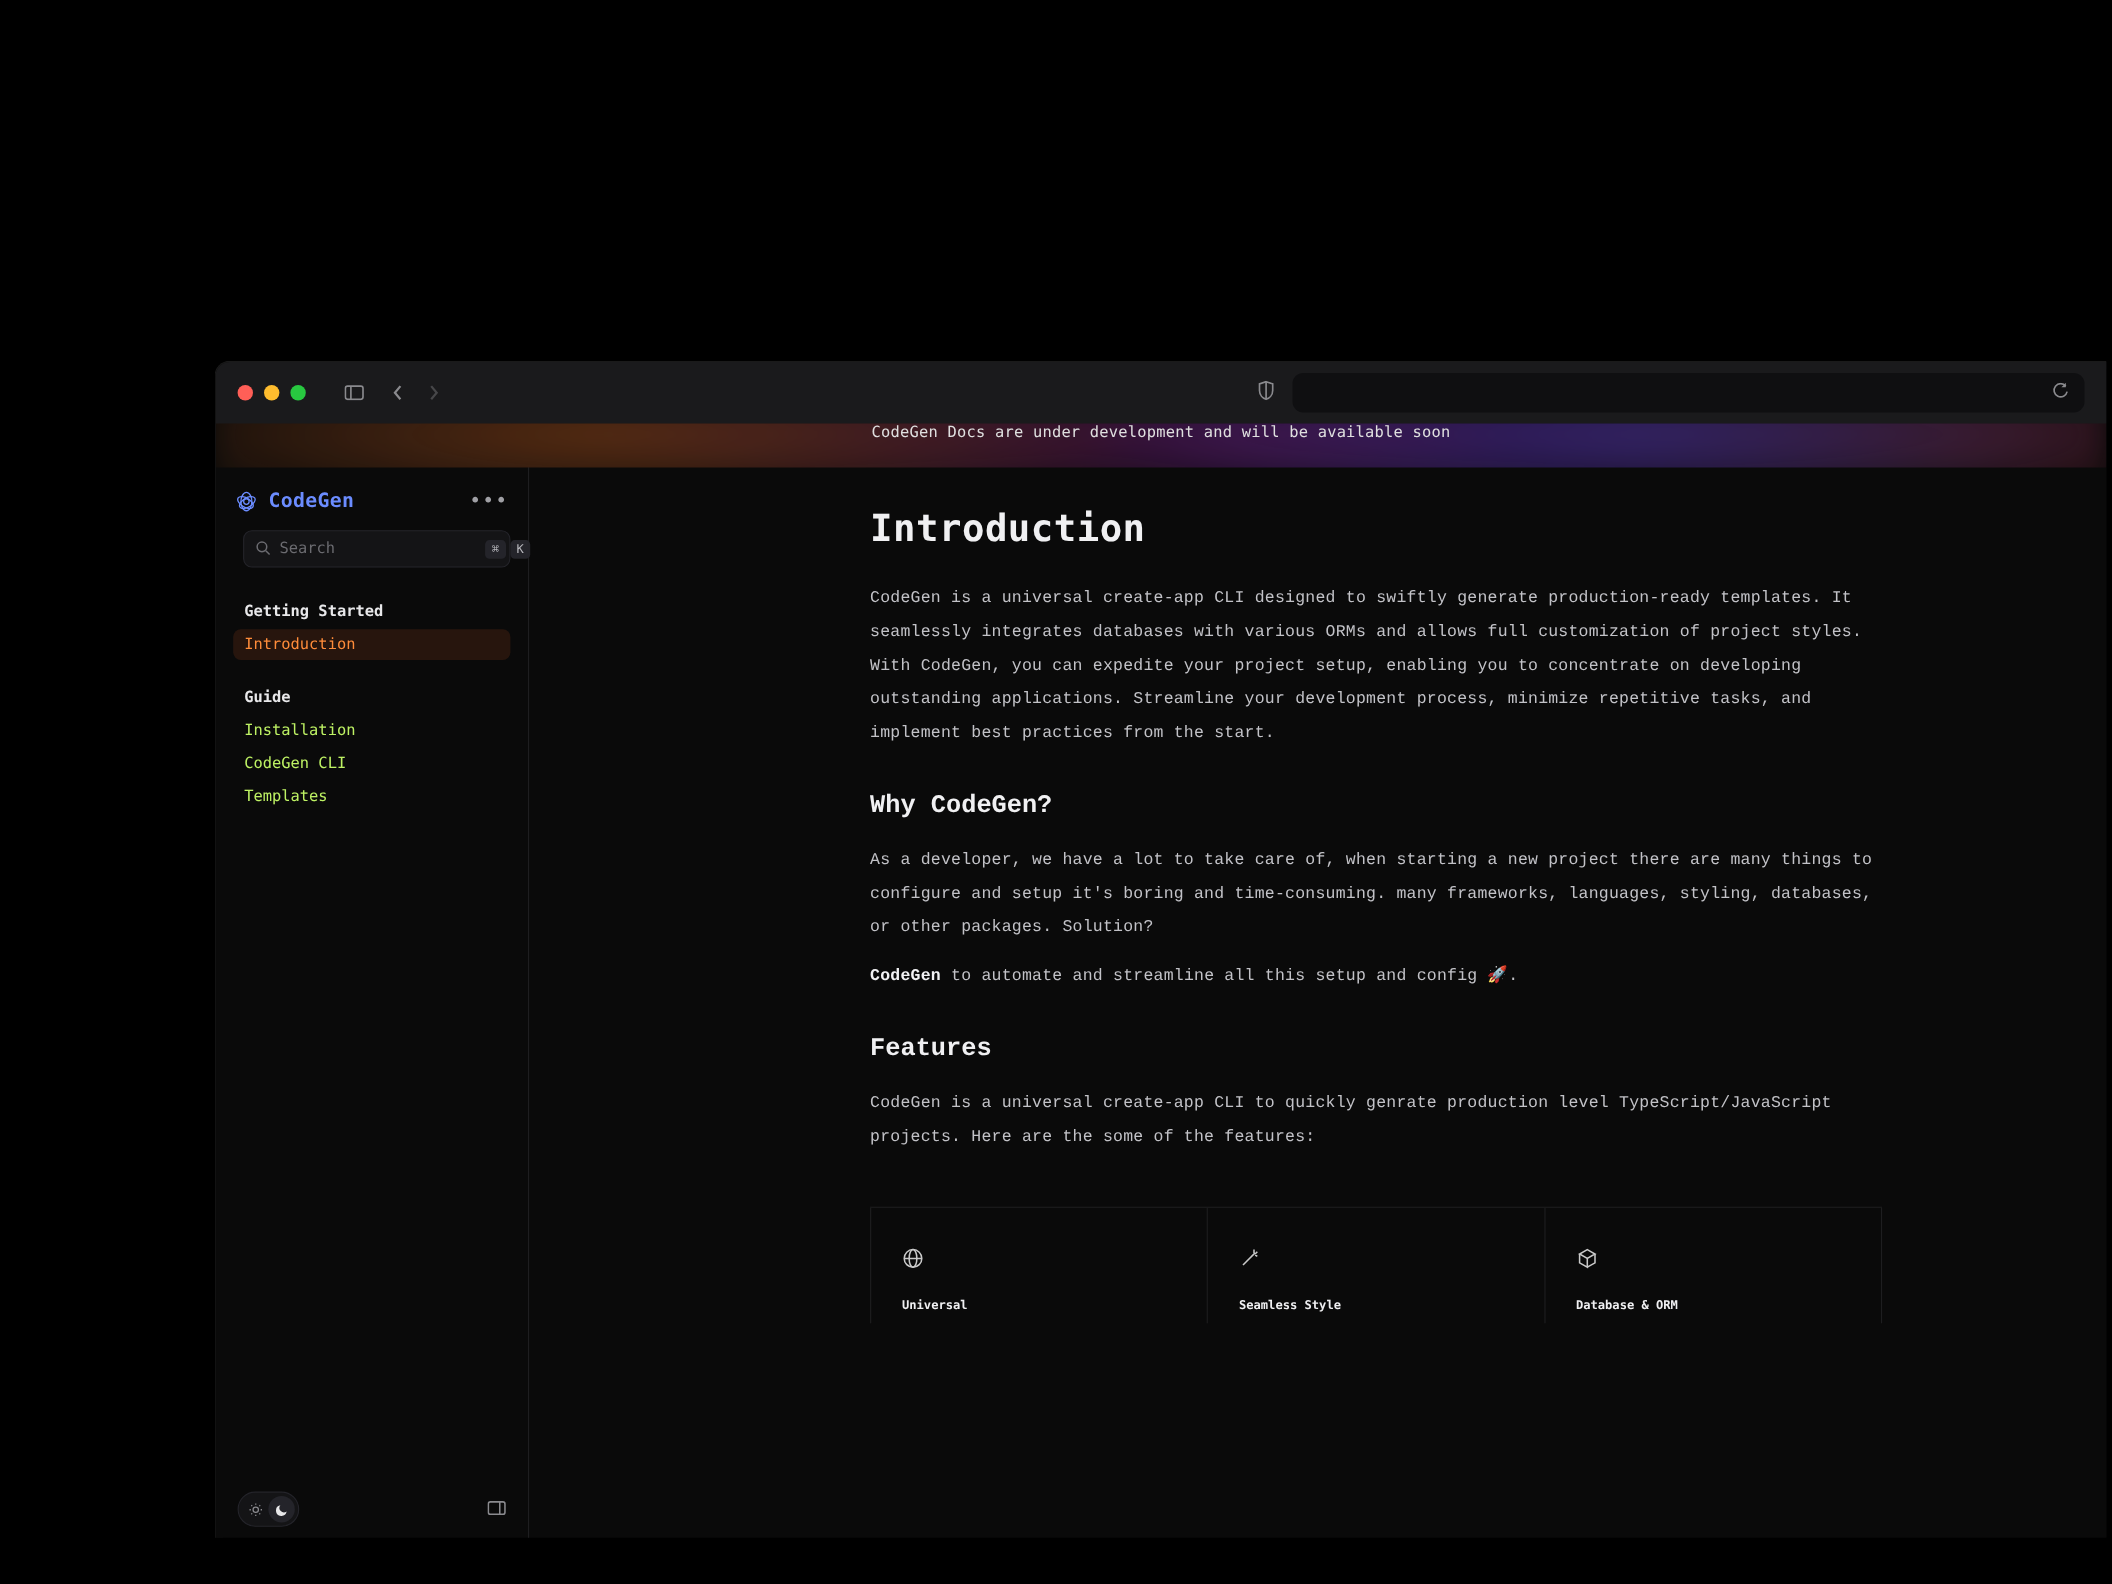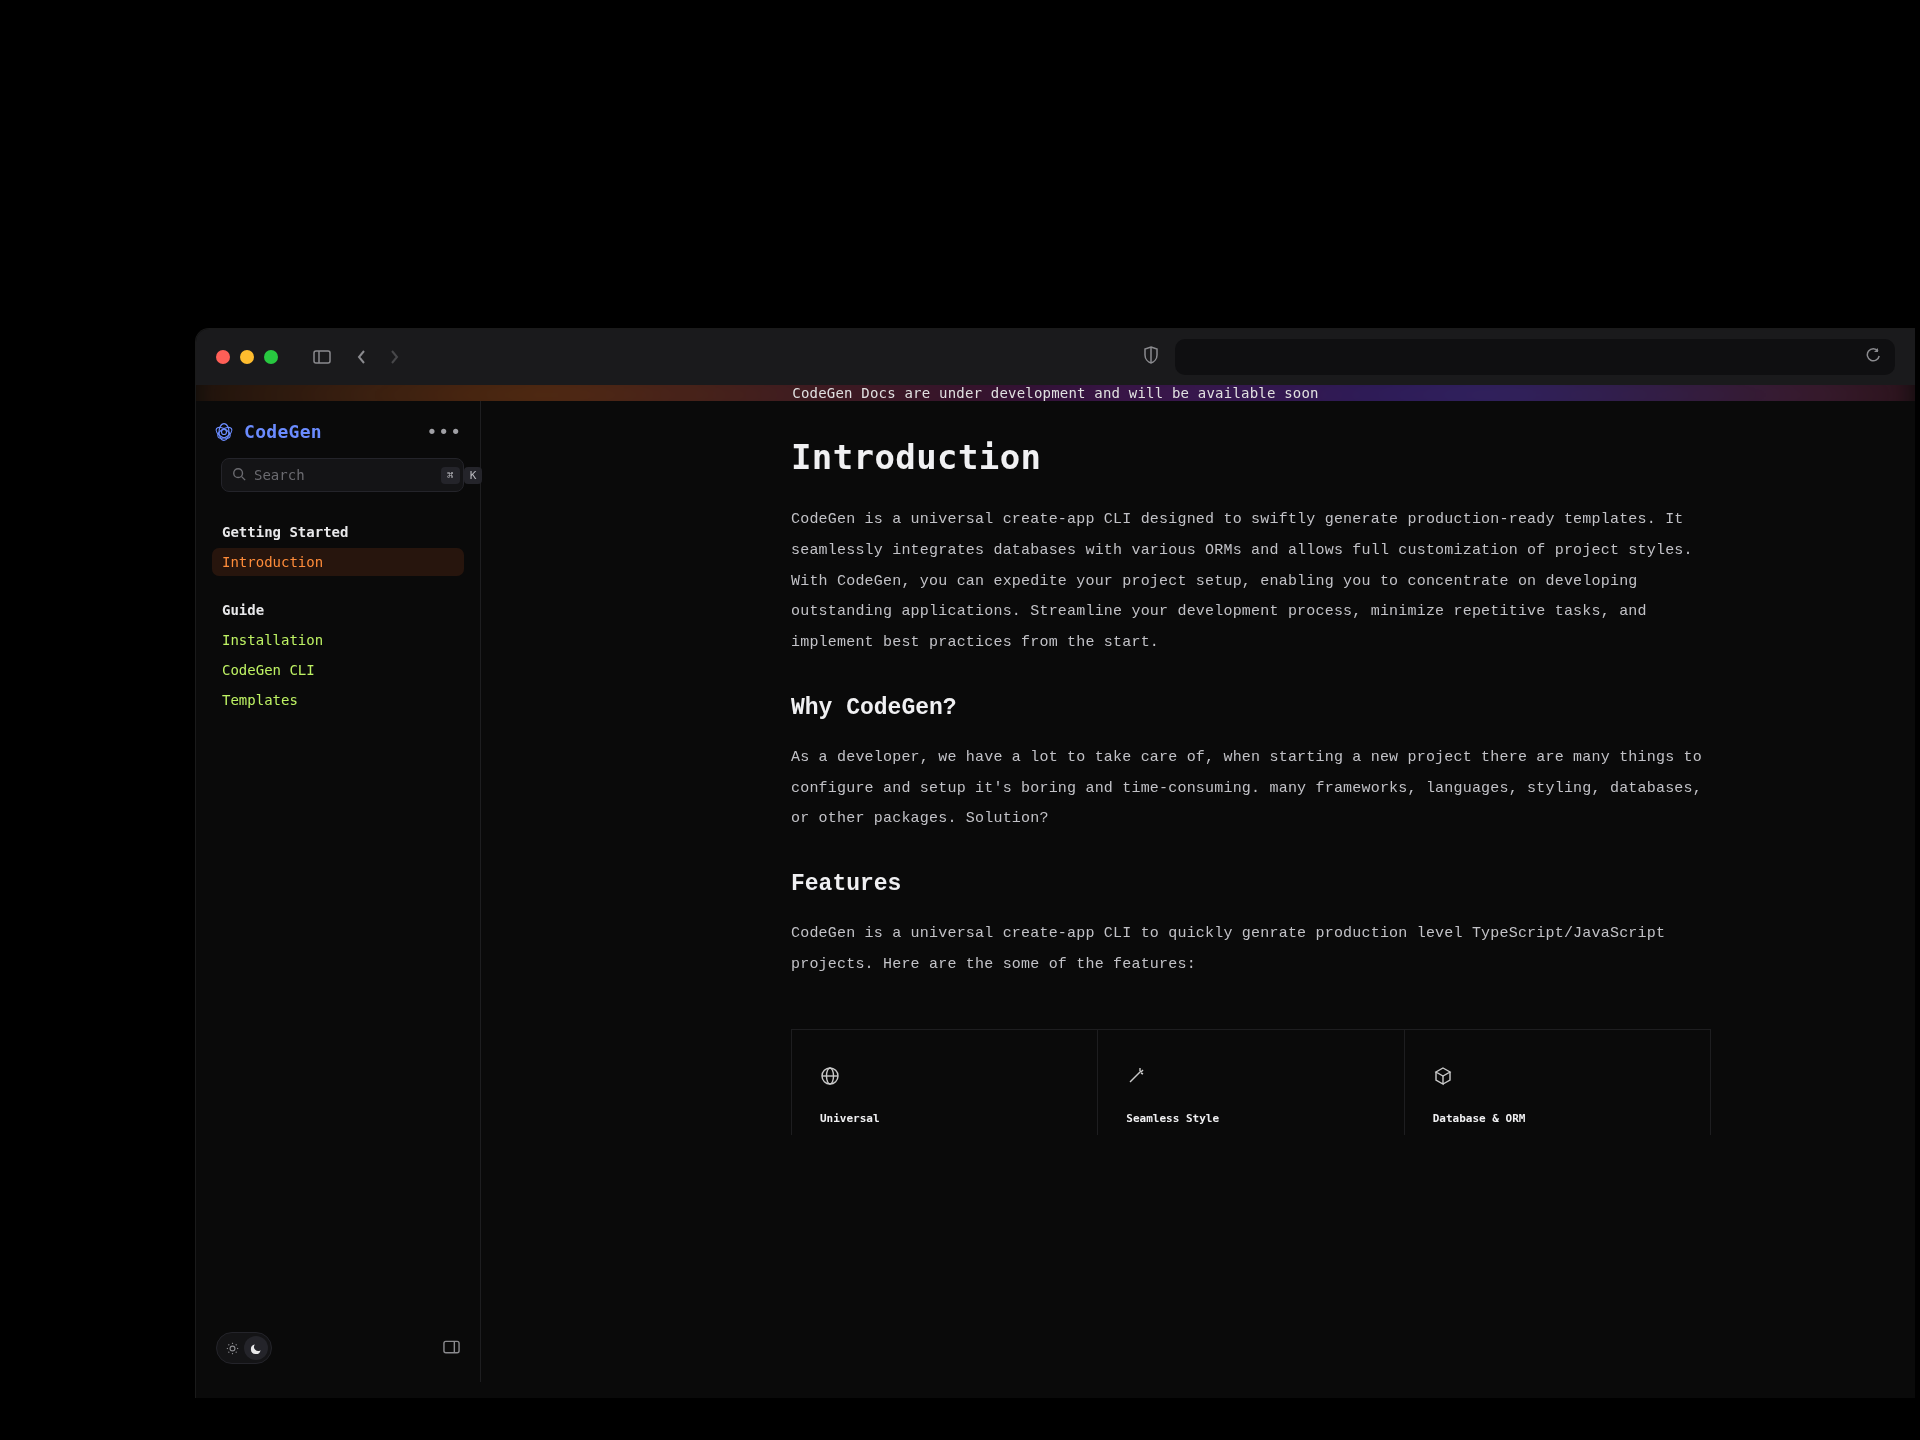--- a/index.html
+++ b/index.html
@@ -50,21 +50,21 @@
 .address-bar {
   width: 720px; height: 36px;
   background: #0f0f11;
   border-radius: 10px;
   display: flex; align-items: center; justify-content: flex-end;
   padding: 0 14px;
 }
 .reload-icon { color: #8a8a8e; }
 .banner-wrap {
   position: relative;
-  height: 16px;
+  height: 40px;
   display: flex; align-items: flex-start; justify-content: center;
   overflow: hidden;
 }
 .banner-glow {
   position: absolute;
   top: -60px; left: 0; right: 0; height: 140px;
   background: radial-gradient(ellipse 50% 100% at 20% 50%, rgba(255,120,40,0.35), transparent 60%),
               radial-gradient(ellipse 60% 100% at 55% 50%, rgba(200,40,200,0.3), transparent 60%),
               radial-gradient(ellipse 50% 100% at 75% 50%, rgba(40,80,255,0.35), transparent 60%),
               radial-gradient(ellipse 40% 100% at 92% 50%, rgba(255,60,60,0.25), transparent 60%);
@@ -315,20 +315,23 @@
       </div>
     </aside>
 
     <main class="content">
       <article class="article">
         <h1>Introduction</h1>
         <p class="para">CodeGen is a universal create-app CLI designed to swiftly generate production-ready templates. It seamlessly integrates databases with various ORMs and allows full customization of project styles. With CodeGen, you can expedite your project setup, enabling you to concentrate on developing outstanding applications. Streamline your development process, minimize repetitive tasks, and implement best practices from the start.</p>
 
         <h2>Why CodeGen?</h2>
         <p class="para">As a developer, we have a lot to take care of, when starting a new project there are many things to configure and setup it's boring and time-consuming. many frameworks, languages, styling, databases, or other packages. Solution?</p>
+        <p class="para">
+          <strong>CodeGen</strong><span> to automate and streamline all this setup and config 🚀.</span>
+        </p>
 
         <h2>Features</h2>
         <p class="para">CodeGen is a universal create-app CLI to quickly genrate production level TypeScript/JavaScript projects. Here are the some of the features:</p>
 
         <div class="feature-grid">
           <div class="feature-card">
             <span class="feature-icon">
               <svg width="20" height="20" viewBox="0 0 20 20" fill="none" stroke="currentColor" stroke-width="1.4">
                   <circle cx="10" cy="10" r="8"></circle>
                   <ellipse cx="10" cy="10" rx="3.5" ry="8"></ellipse>

